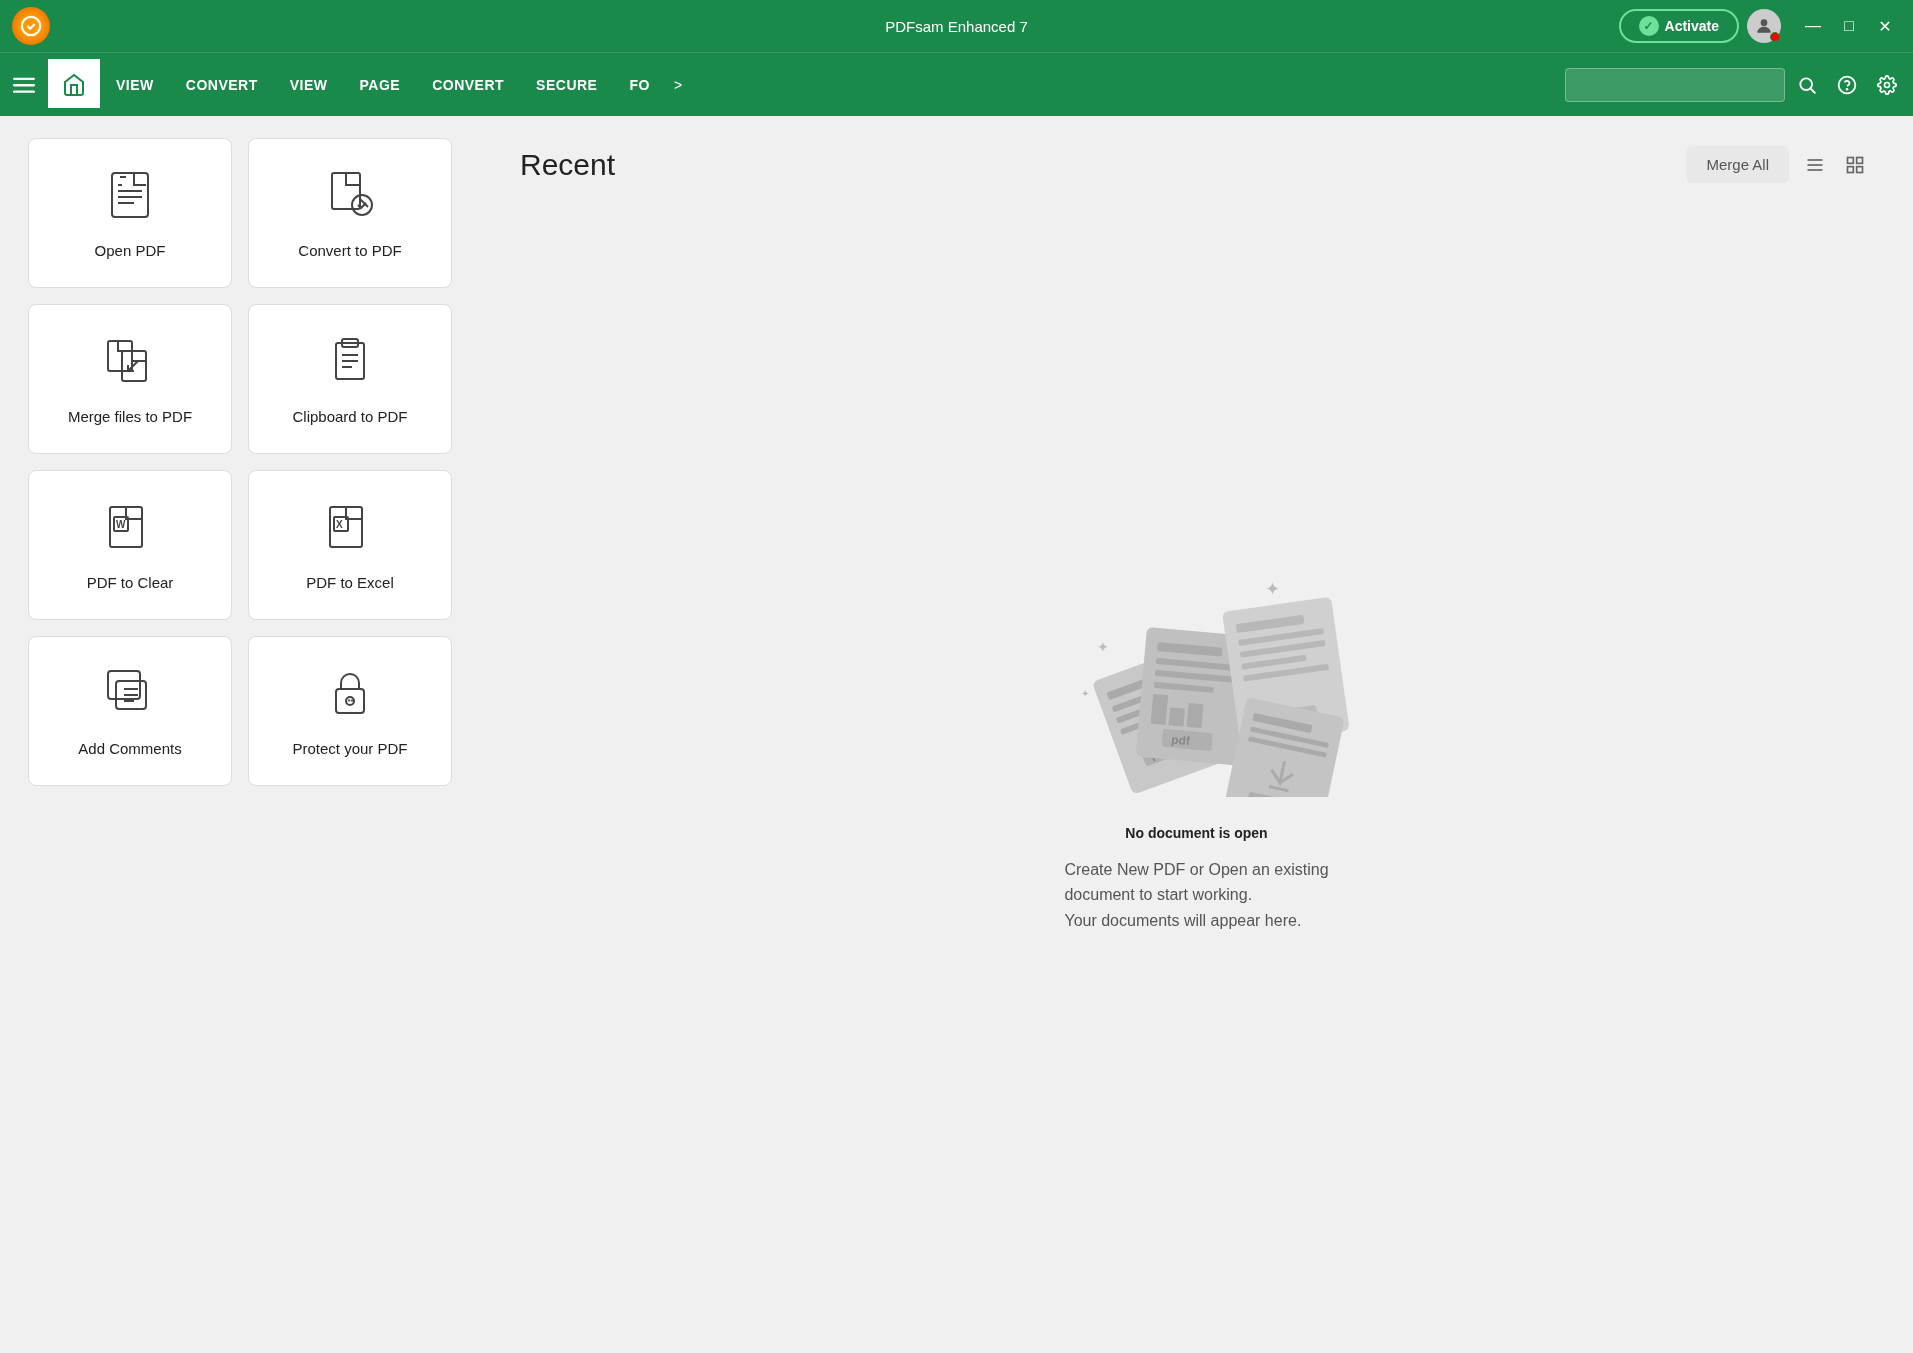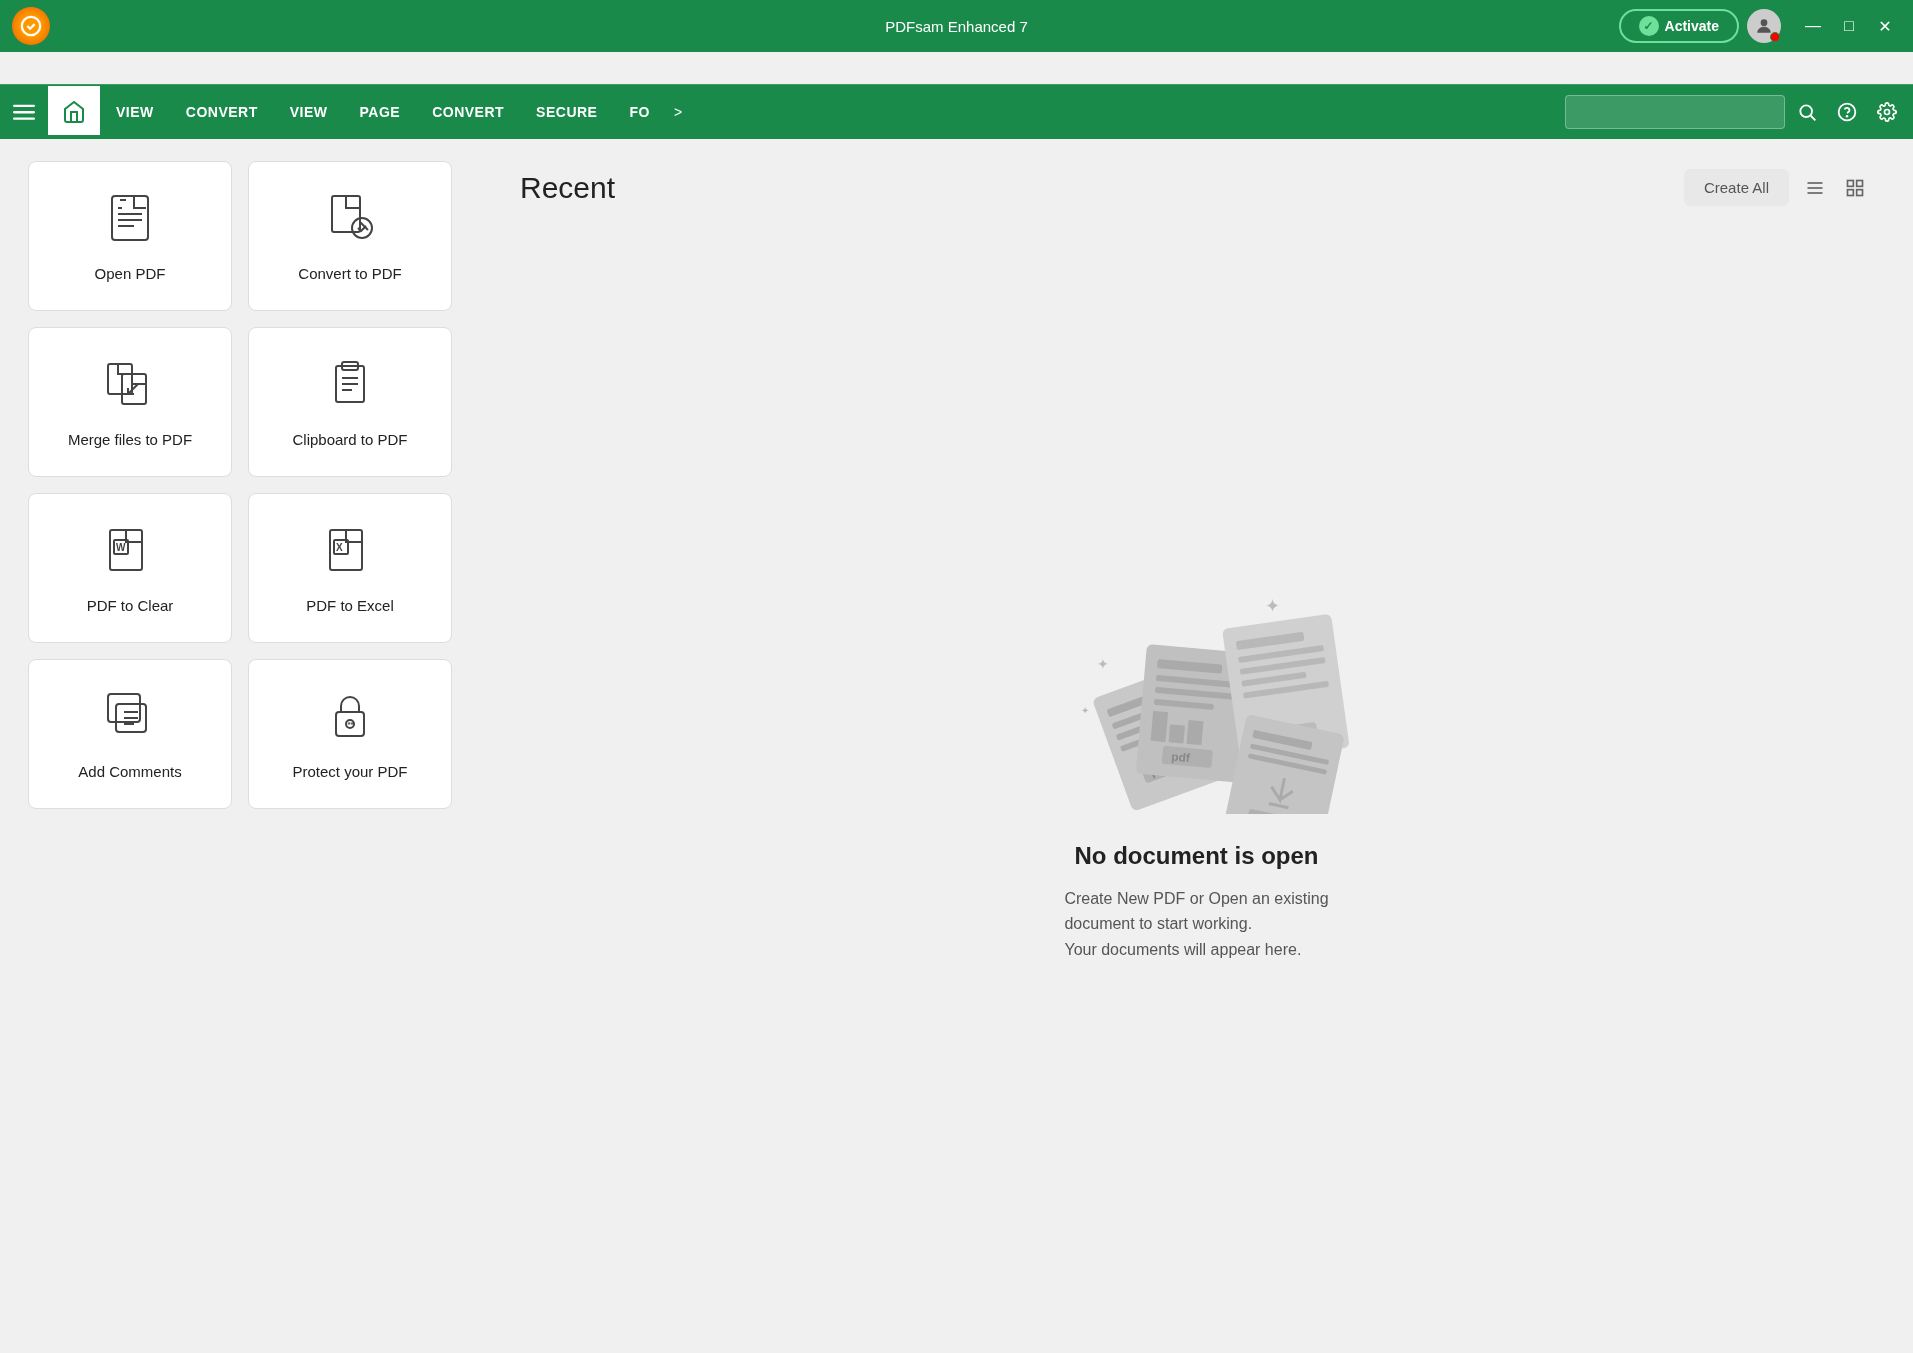--- a/index.html
+++ b/index.html
@@ -91,27 +91,26 @@
       color: white;
       font-size: 16px;
       cursor: pointer;
       display: flex; align-items: center; justify-content: center;
       border-radius: 4px;
     }
 
     
     .menubar {
       width: 100%;
-      height: 55px;
+      height: 64px;
       background: #1a8a4a;
       display: flex;
       align-items: center;
       padding: 0 0;
       border-top: 1px solid rgba(255,255,255,0.15);
-      margin-top: 32px;
     }
     .menu-hamburger {
       width: 48px; height: 52px;
       display: flex; align-items: center; justify-content: center;
       color: white;
       cursor: pointer;
       font-size: 20px;
     }
     .menu-home {
       width: 52px; height: 52px;
@@ -279,21 +278,21 @@
       align-items: center;
       justify-content: center;
       padding-bottom: 60px;
     }
     .empty-illustration {
       margin-bottom: 28px;
       position: relative;
       width: 320px; height: 230px;
     }
     .empty-title {
-      font-size: 24px;
+      font-size: 14px;
       font-weight: 700;
       color: #222;
       margin-bottom: 16px;
     }
     .empty-desc {
       font-size: 16px;
       color: #555;
       line-height: 1.6;
     }
 
@@ -489,21 +488,21 @@
         <span class="action-label">Protect your PDF</span>
       </div>
 
     </div>
   </div>
 
   <div class="right-panel">
     <div class="recent-header">
       <h2 class="recent-title">Recent</h2>
       <div class="recent-controls">
-        <button class="clear-all-btn">Create All</button>
+        <button class="clear-all-btn">Merge All</button>
         <div class="view-toggle">
           <button class="view-btn">
             <svg width="20" height="20" viewBox="0 0 24 24" fill="none" stroke="#666" stroke-width="2">
               <line x1="3" y1="6" x2="21" y2="6"></line>
               <line x1="3" y1="12" x2="21" y2="12"></line>
               <line x1="3" y1="18" x2="21" y2="18"></line>
             </svg>
           </button>
           <button class="view-btn">
             <svg width="20" height="20" viewBox="0 0 24 24" fill="none" stroke="#666" stroke-width="2">

